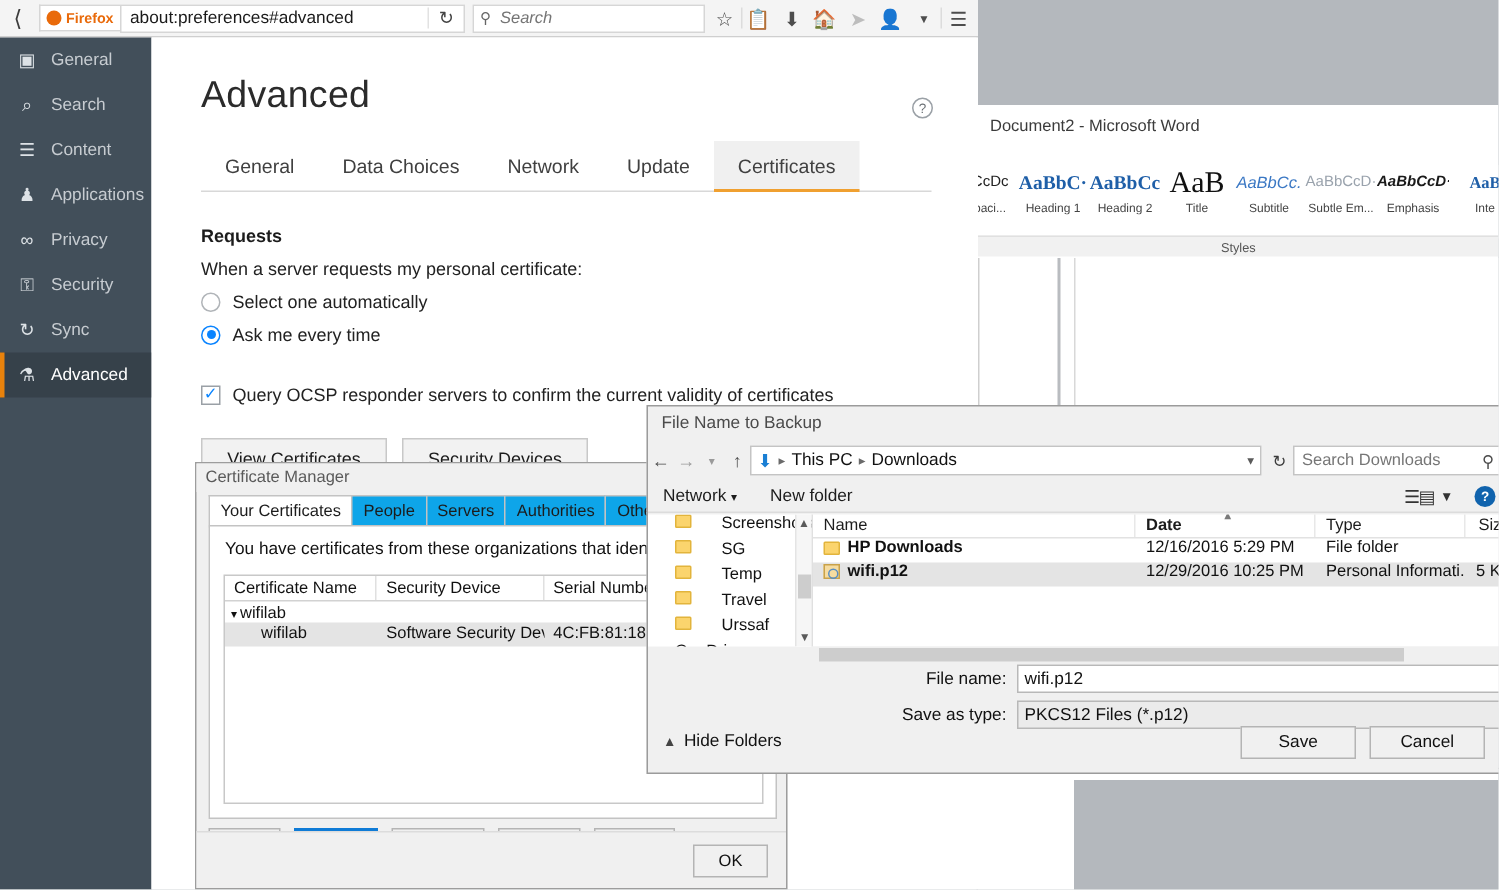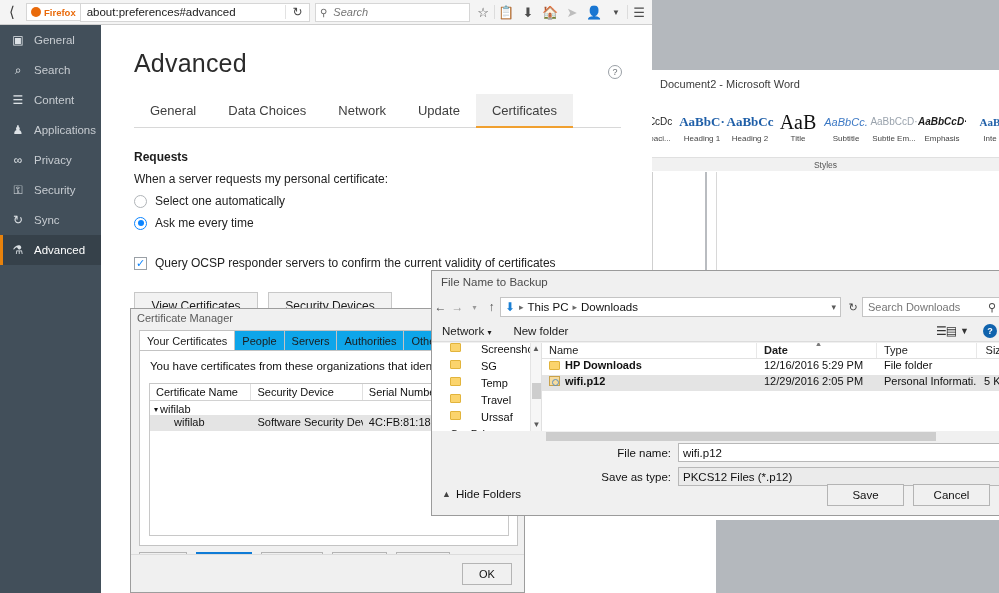--- a/index.html
+++ b/index.html
@@ -437,21 +437,21 @@
             </div>
             <div class="fl-td" style="width: 120px;">12/16/2016 5:29 PM</div>
             <div class="fl-td" style="width: 100px;">File folder</div>
             <div class="fl-td" style="width: 31px; text-align: right; padding-right: 4px;"></div>
           </div>
           <div class="fl-row selected">
             <div class="fl-name" style="width: 215px;">
               <span class="p12-glyph"></span>
               <span style="font-weight: bold;">wifi.p12</span>
             </div>
-            <div class="fl-td" style="width: 120px;">12/29/2016 2:05 PM</div>
+            <div class="fl-td" style="width: 120px;">12/29/2016 10:25 PM</div>
             <div class="fl-td" style="width: 100px;">Personal Informati...</div>
             <div class="fl-td" style="width: 31px; text-align: right; padding-right: 4px;">5 KB</div>
           </div>
         </div>
     </div>
   </div>
 
   <div id="fd-hscroll">
     <div id="fd-hthumb"></div>
     <div id="fd-hright">▶</div>

